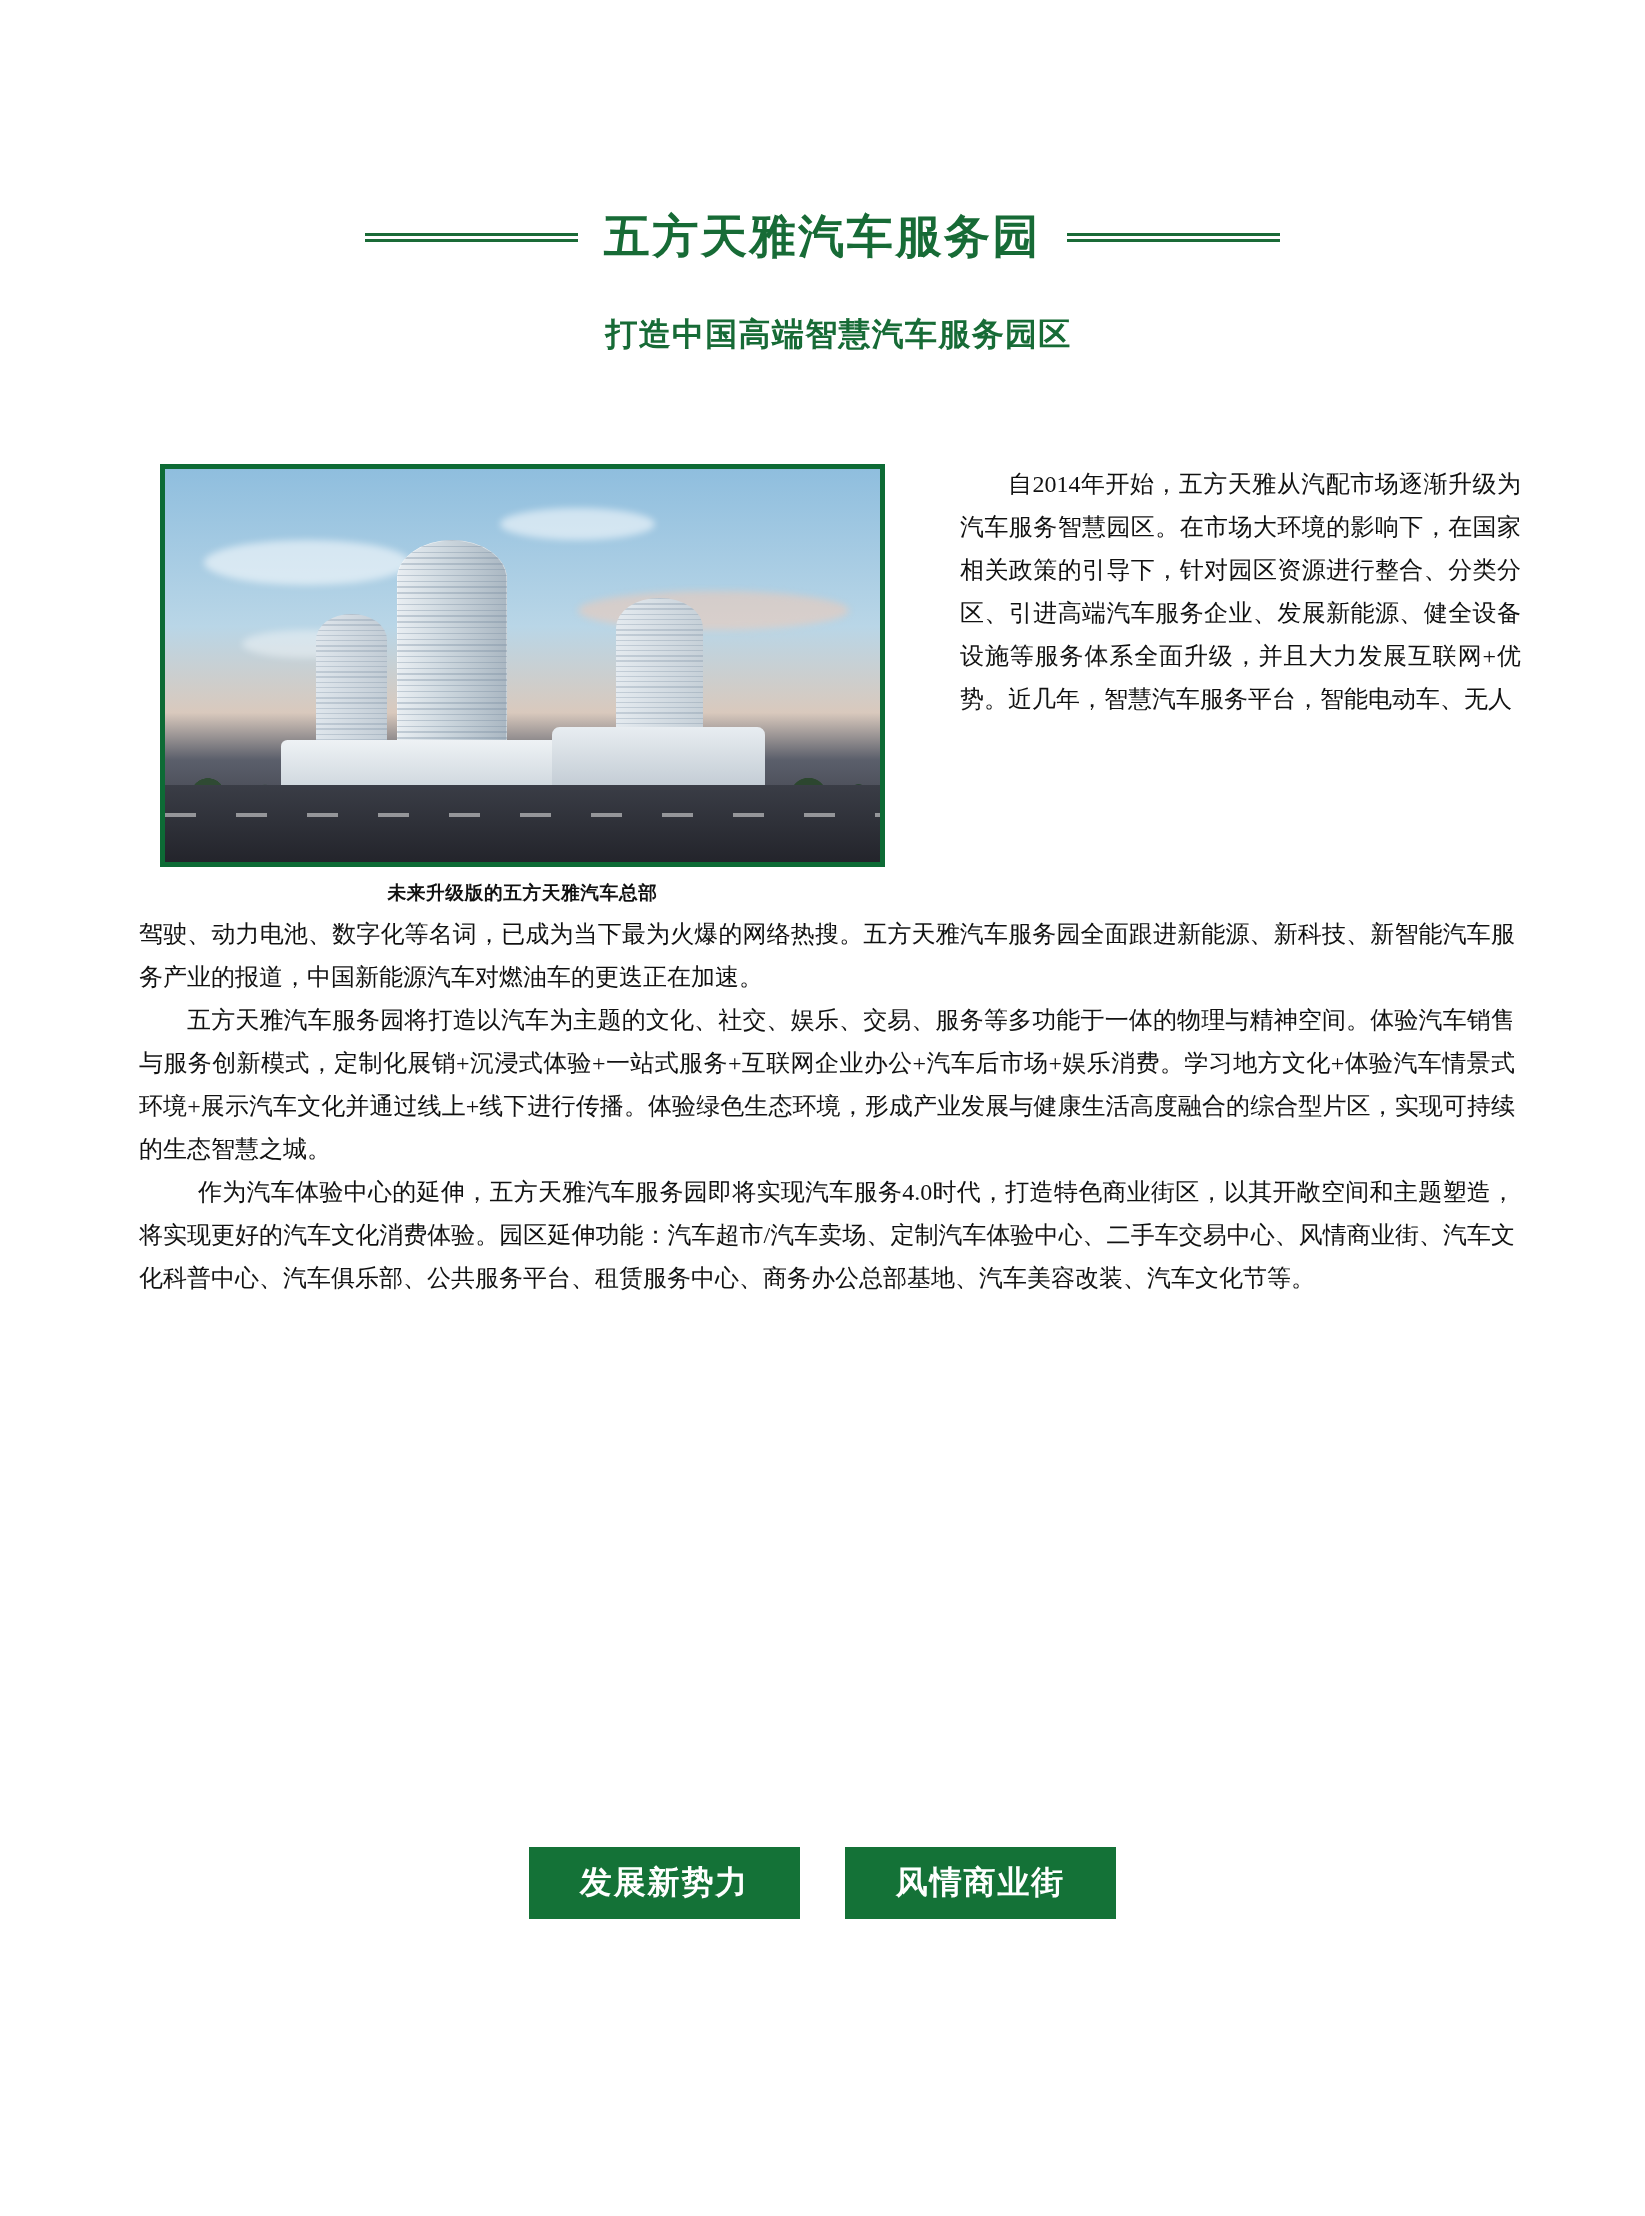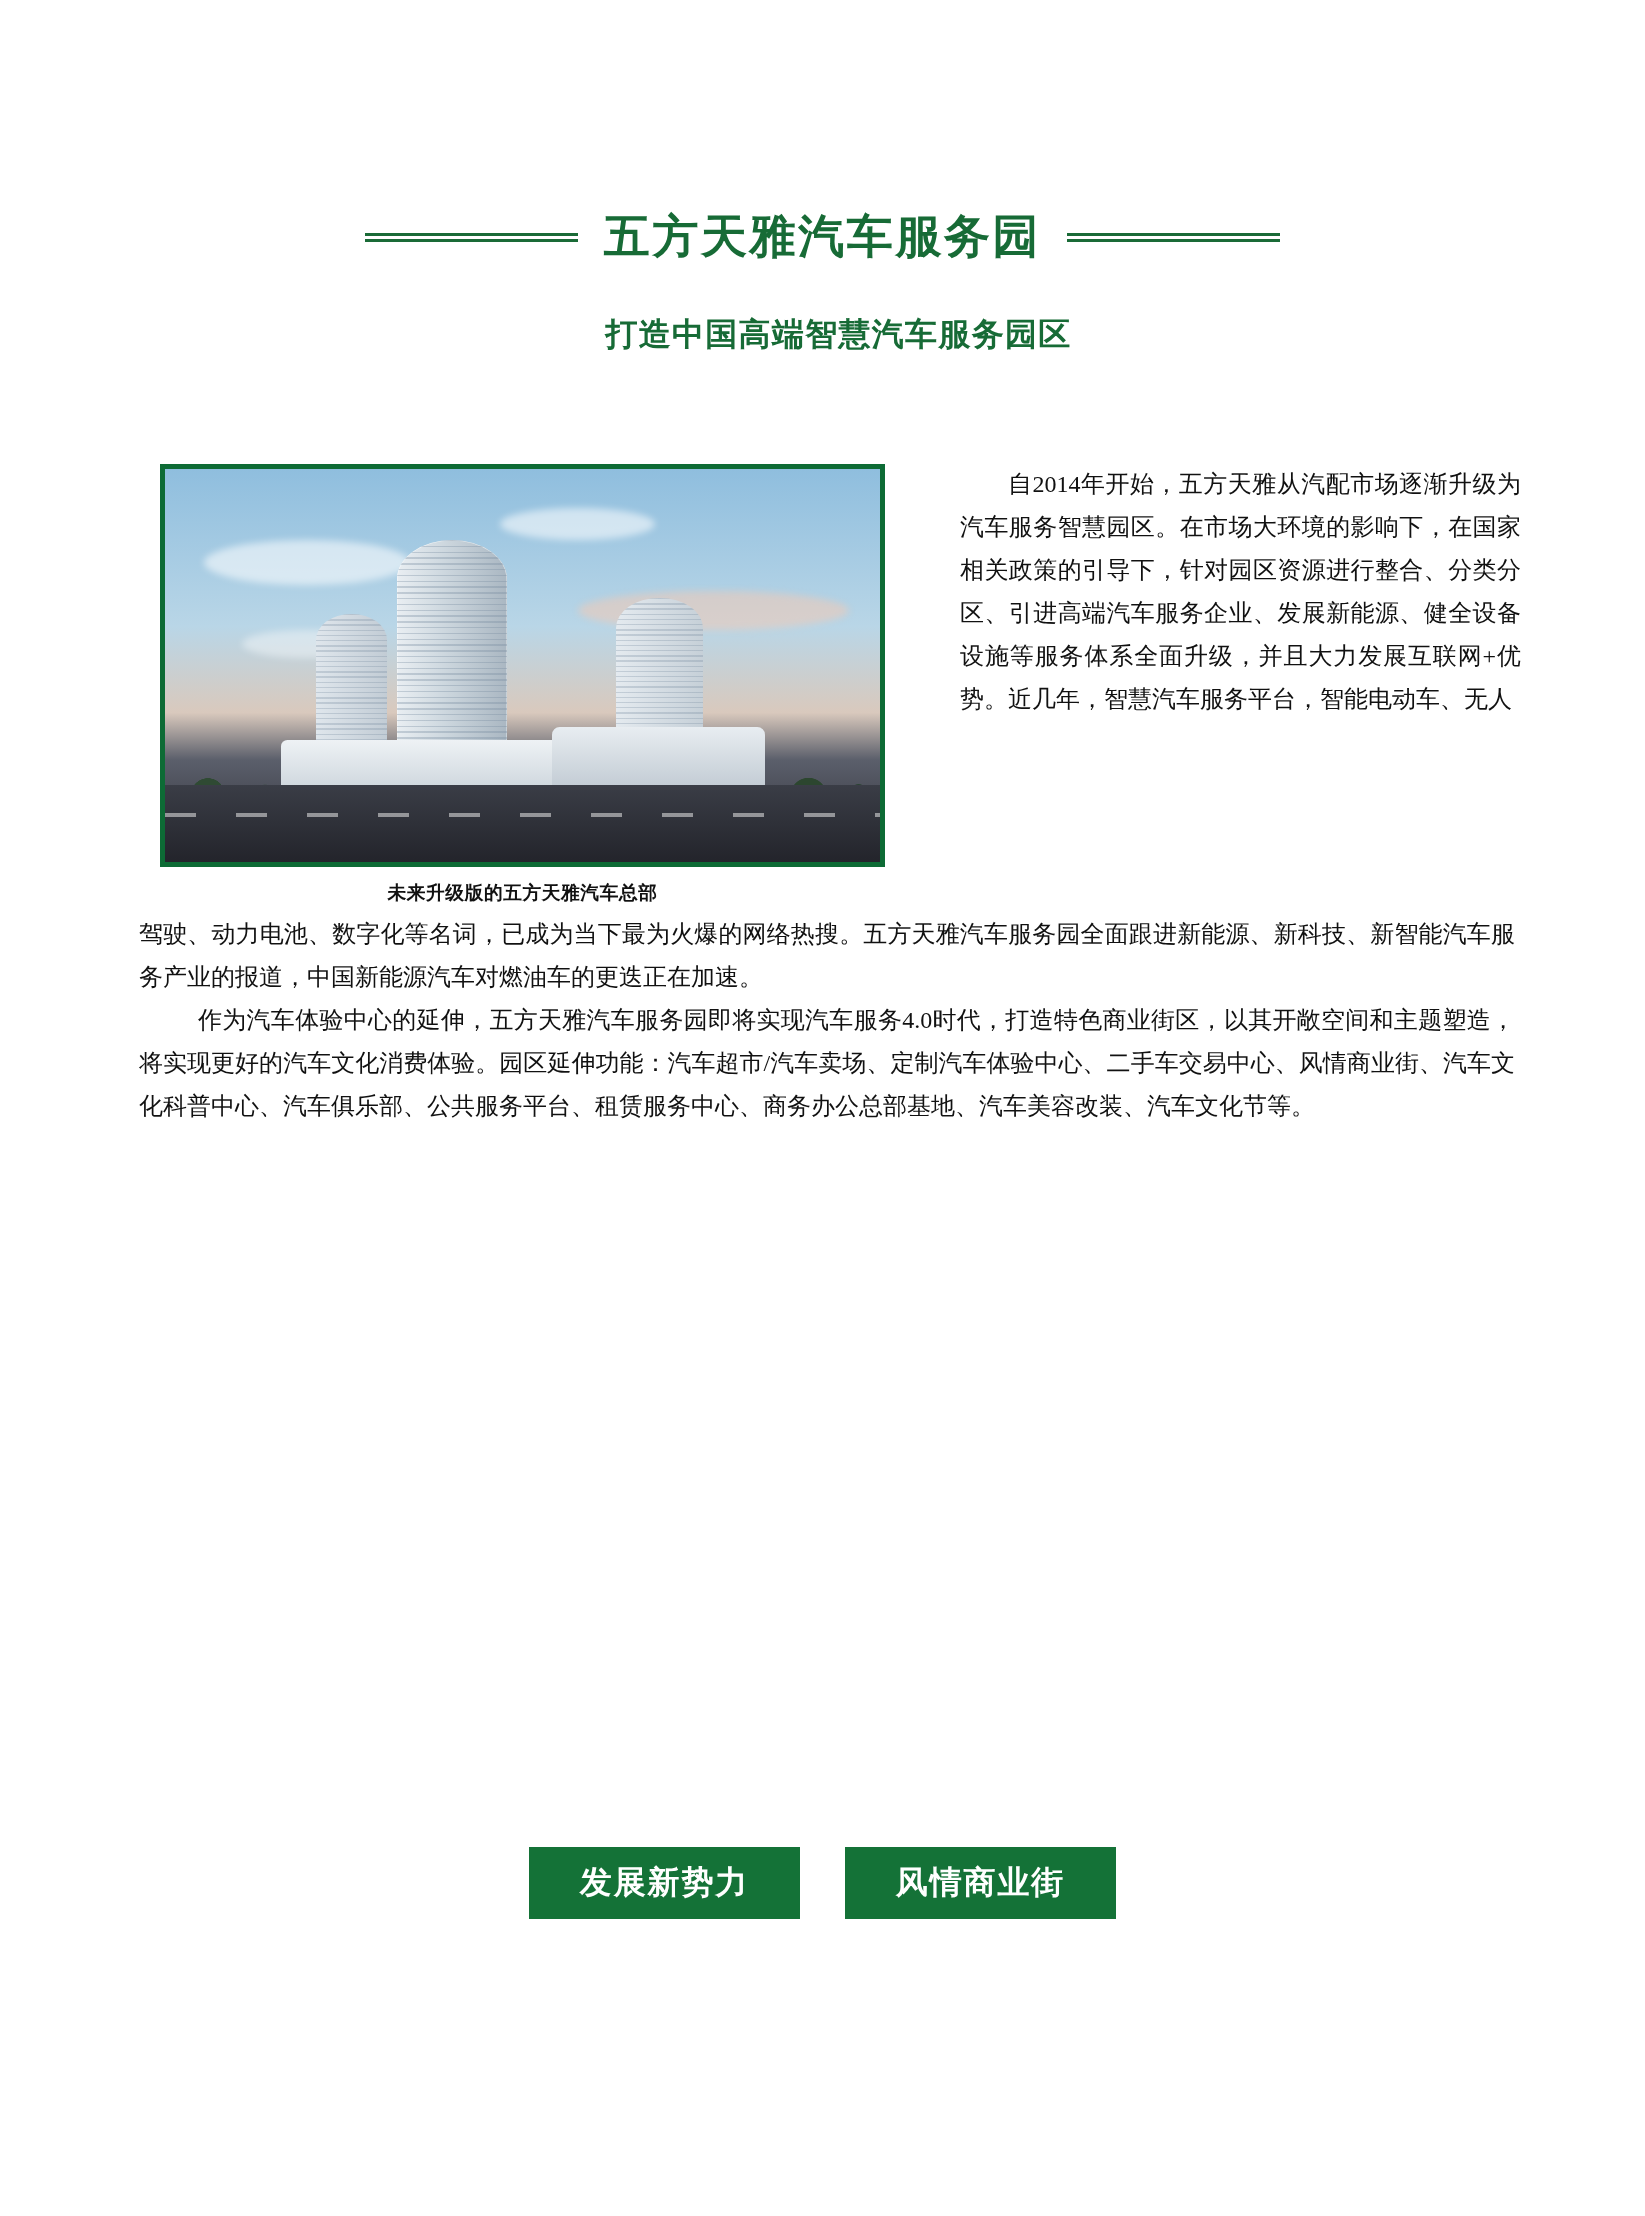--- a/index.html
+++ b/index.html
@@ -287,20 +287,21 @@
       <div class="lightstreak ls3"></div>
       <div class="road"></div>
     </div>
     <div class="caption">未来升级版的五方天雅汽车总部</div>
   </div>
 
   <div class="lead">自2014年开始，五方天雅从汽配市场逐渐升级为汽车服务智慧园区。在市场大环境的影响下，在国家相关政策的引导下，针对园区资源进行整合、分类分区、引进高端汽车服务企业、发展新能源、健全设备设施等服务体系全面升级，并且大力发展互联网+优势。近几年，智慧汽车服务平台，智能电动车、无人</div>
 
   <div class="flow">
     <p class="cont">驾驶、动力电池、数字化等名词，已成为当下最为火爆的网络热搜。五方天雅汽车服务园全面跟进新能源、新科技、新智能汽车服务产业的报道，中国新能源汽车对燃油车的更迭正在加速。</p>
+    <p class="ind">五方天雅汽车服务园将打造以汽车为主题的文化、社交、娱乐、交易、服务等多功能于一体的物理与精神空间。体验汽车销售与服务创新模式，定制化展销+沉浸式体验+一站式服务+互联网企业办公+汽车后市场+娱乐消费。学习地方文化+体验汽车情景式环境+展示汽车文化并通过线上+线下进行传播。体验绿色生态环境，形成产业发展与健康生活高度融合的综合型片区，实现可持续的生态智慧之城。</p>
     <p class="ind2">作为汽车体验中心的延伸，五方天雅汽车服务园即将实现汽车服务4.0时代，打造特色商业街区，以其开敞空间和主题塑造，将实现更好的汽车文化消费体验。园区延伸功能：汽车超市/汽车卖场、定制汽车体验中心、二手车交易中心、风情商业街、汽车文化科普中心、汽车俱乐部、公共服务平台、租赁服务中心、商务办公总部基地、汽车美容改装、汽车文化节等。</p>
   </div>
 
   <div class="badges">
     <div class="badge">发展新势力</div>
     <div class="badge">风情商业街</div>
   </div>
 
 </div>
 

